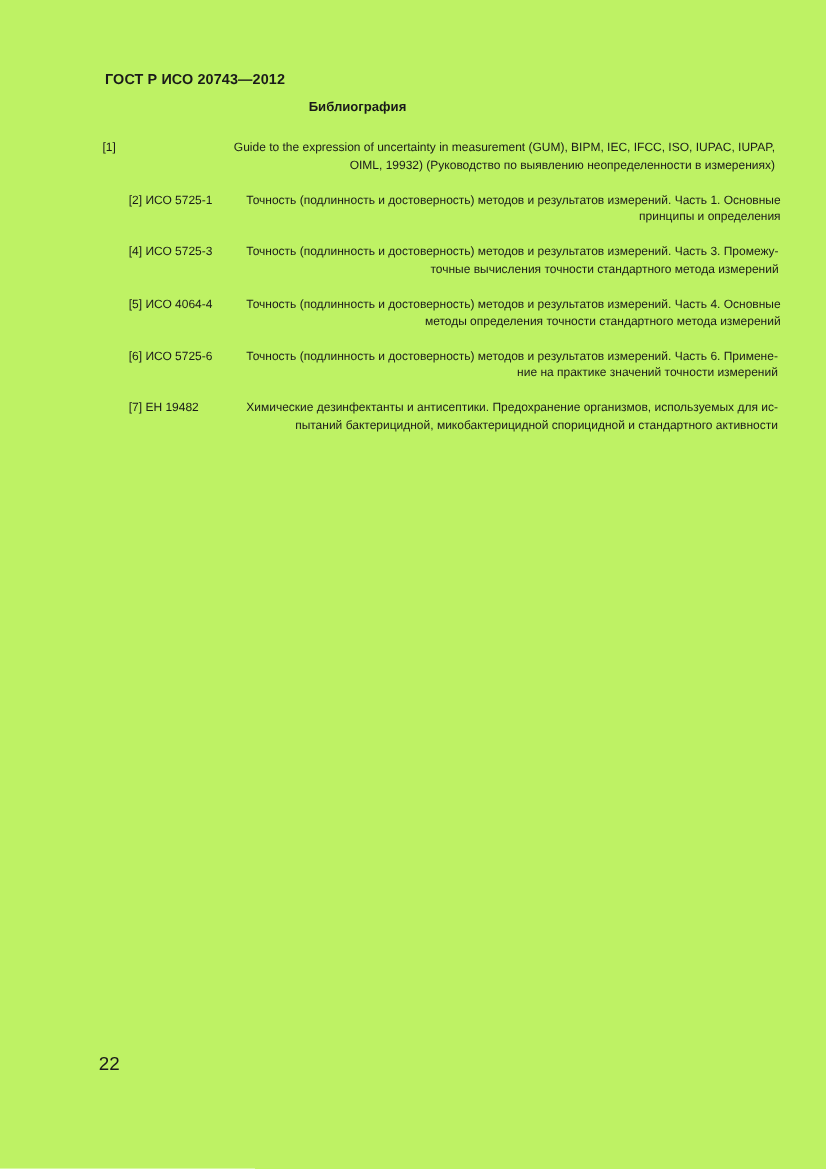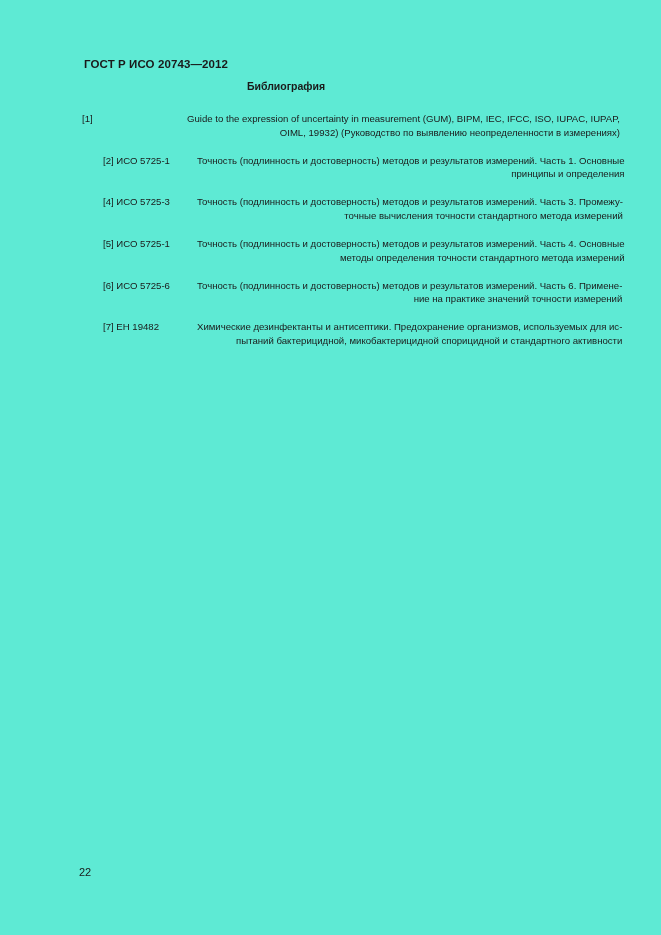--- a/index.html
+++ b/index.html
@@ -9,21 +9,21 @@
     background: #ffffff;
   }
   body {
     font-family: "Liberation Sans", sans-serif;
     color: #1a1a1a;
   }
   .page {
     position: relative;
     width: 661px;
     height: 935px;
-    background: #5eead4;
+    background: #bef264;
     overflow: hidden;
     box-sizing: border-box;
   }
 
   
   .doc-header {
     position: absolute;
     left: 84px;
     top: 59px;
     font-size: 11.5px;
@@ -78,22 +78,22 @@
   }
   .entry-text .line {
     display: block;
     white-space: nowrap;
   }
 
   
   .page-number {
     position: absolute;
     left: 79px;
-    top: 867px;
-    font-size: 11px;
+    top: 844px;
+    font-size: 15px;
     line-height: 1;
   }
 </style>
 </head>
 <body style="background: rgb(255, 255, 255); color: rgb(26, 26, 26);">
 
 <div class="page">
 
   <div class="doc-header">ГОСТ Р ИСО 20743—2012</div>
 
@@ -115,21 +115,21 @@
         </div>
       </div>
       <div class="biblio-entry">
         <div class="entry-label">[4] ИСО 5725-3</div>
         <div class="entry-text">
           <span class="line">Точность (подлинность и достоверность) методов и результатов измерений. Часть 3. Промежу-</span>
           <span class="line">точные вычисления точности стандартного метода измерений</span>
         </div>
       </div>
       <div class="biblio-entry">
-        <div class="entry-label">[5] ИСО 5725-1</div>
+        <div class="entry-label">[5] ИСО 4064-4</div>
         <div class="entry-text">
           <span class="line">Точность (подлинность и достоверность) методов и результатов измерений. Часть 4. Основные</span>
           <span class="line">методы определения точности стандартного метода измерений</span>
         </div>
       </div>
       <div class="biblio-entry">
         <div class="entry-label">[6] ИСО 5725-6</div>
         <div class="entry-text">
           <span class="line">Точность (подлинность и достоверность) методов и результатов измерений. Часть 6. Примене-</span>
           <span class="line">ние на практике значений точности измерений</span>

